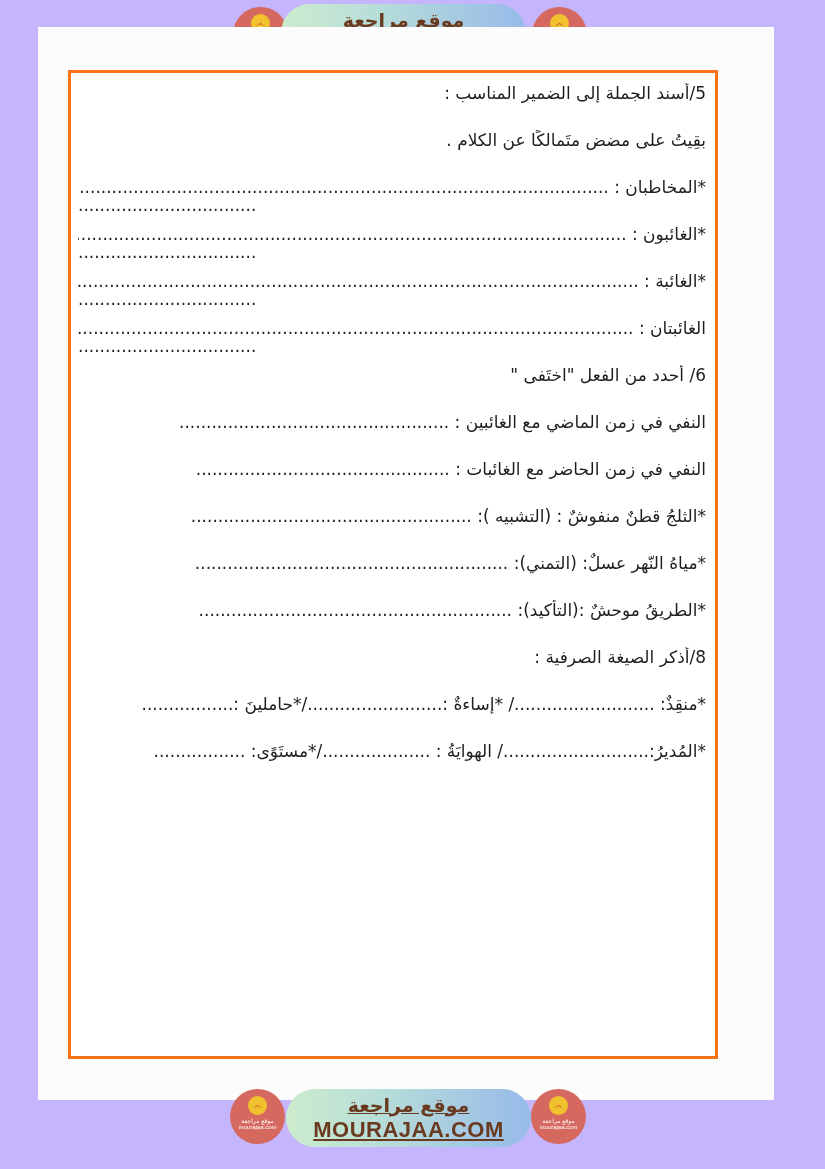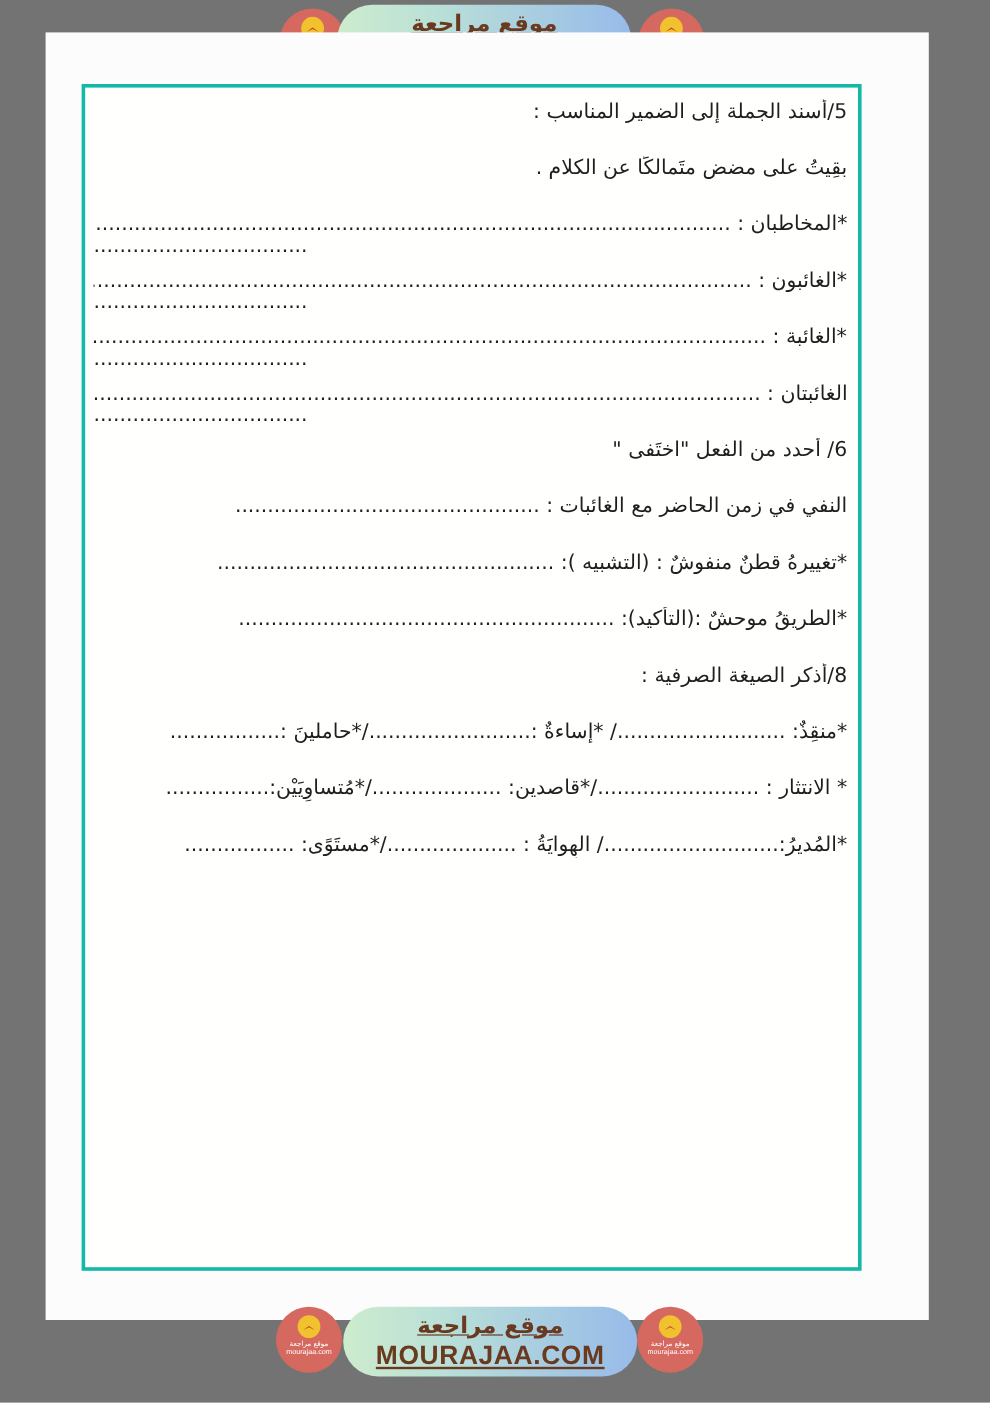--- a/index.html
+++ b/index.html
@@ -1,32 +1,32 @@
 <!DOCTYPE html>
 <html lang="ar"><head>
 <meta charset="utf-8">
 <style>
   html,body{margin:0;padding:0;}
   .screen{
     position:relative;
     width:825px;height:1169px;
-    background:#737373;
+    background:#c4b5fd;
     overflow:hidden;
     font-family:"DejaVu Sans",sans-serif;
   }
   
   .paper{
     position:absolute;left:38px;top:27px;
     width:736px;height:1073px;
     background:#fcfcfd;
   }
   .sheet-box{
     position:absolute;left:30px;top:43px;
     width:644px;height:983px;
-    border:3px solid #14b8a6;
+    border:3px solid #f97316;
     background:#fffffe;
     box-sizing:content-box;
   }
   .lines{
     position:absolute;inset:0;
     padding:10px 9px 0 7px;
     direction:rtl;
     text-align:right;
     color:#1e1e1e;
   }
@@ -136,28 +136,29 @@
         <div class="line wrap2">*الغائبون : ........................................................................................................................................................</div>
         <div class="cont">.................................</div>
 
         <div class="line wrap2">*الغائبة : .........................................................................................................................................................</div>
         <div class="cont">.................................</div>
 
         <div class="line wrap2">الغائبتان : ........................................................................................................................................................</div>
         <div class="cont">.................................</div>
 
         <div class="line">6/ أحدد من الفعل   "اختَفى "</div>
+        <div class="line">النفي في زمن الماضي مع الغائبين : ..................................................</div>
         <div class="line">النفي في زمن الحاضر مع الغائبات : ...............................................</div>
 
-        <div class="line">*تغييرهُ قطنٌ منفوشٌ : (التشبيه ): ....................................................</div>
+        <div class="line">*الثلجُ قطنٌ منفوشٌ : (التشبيه ): ....................................................</div>
+        <div class="line">*مياهُ النّهر عسلٌ: (التمني): ..........................................................</div>
         <div class="line">*الطريقُ موحشٌ :(التأكيد): ..........................................................</div>
 
         <div class="line">8/أذكر الصيغة الصرفية :</div>
         <div class="line">*منقِذٌ: ........................../  *إساءةٌ :........................./*حاملينَ :.................</div>
-        <div class="line">* الانتثار : ........................./*قاصدين: ..................../*مُتساوِيَيْن:................</div>
         <div class="line">*المُديرُ:.........................../ الهِوايَةُ : ..................../*مستَوًى: .................</div>
 
       </div>
     </div>
   </div>
 
   <div class="logo ftr-logo-left">
     <div class="logo-dot">
         <div class="book-glyph"></div>
       </div>

